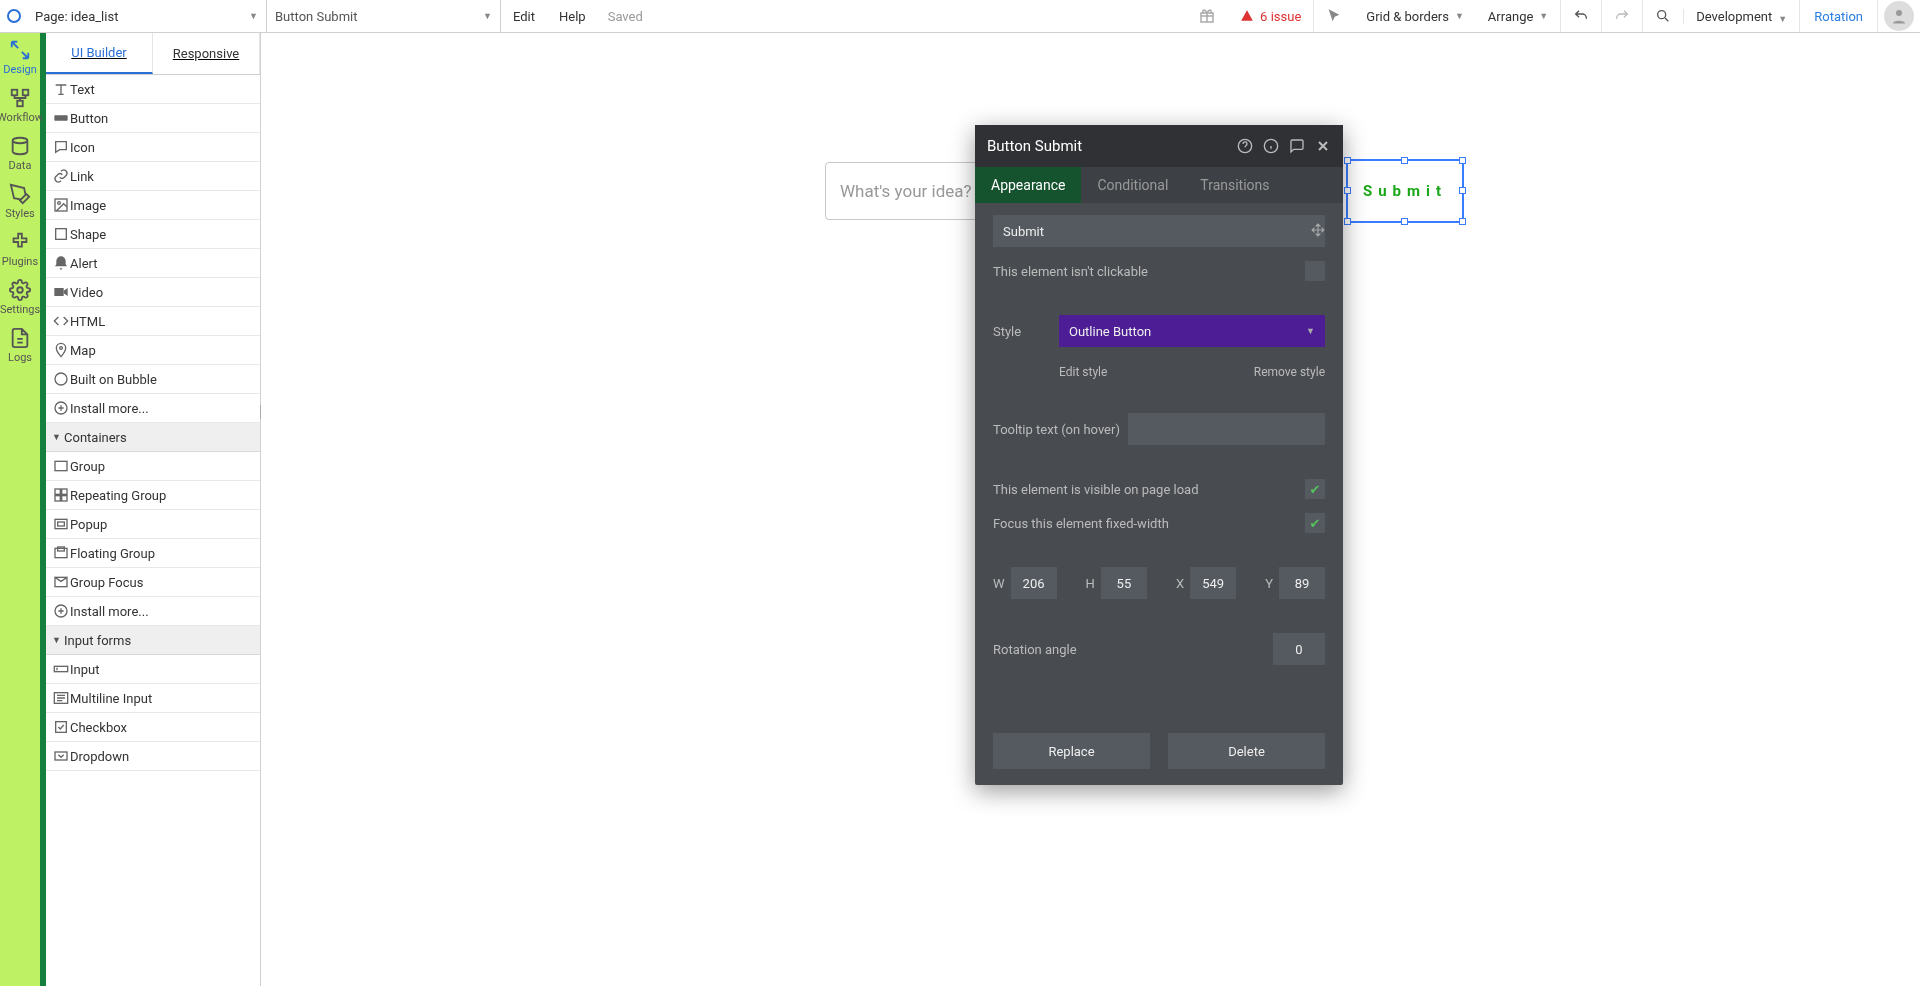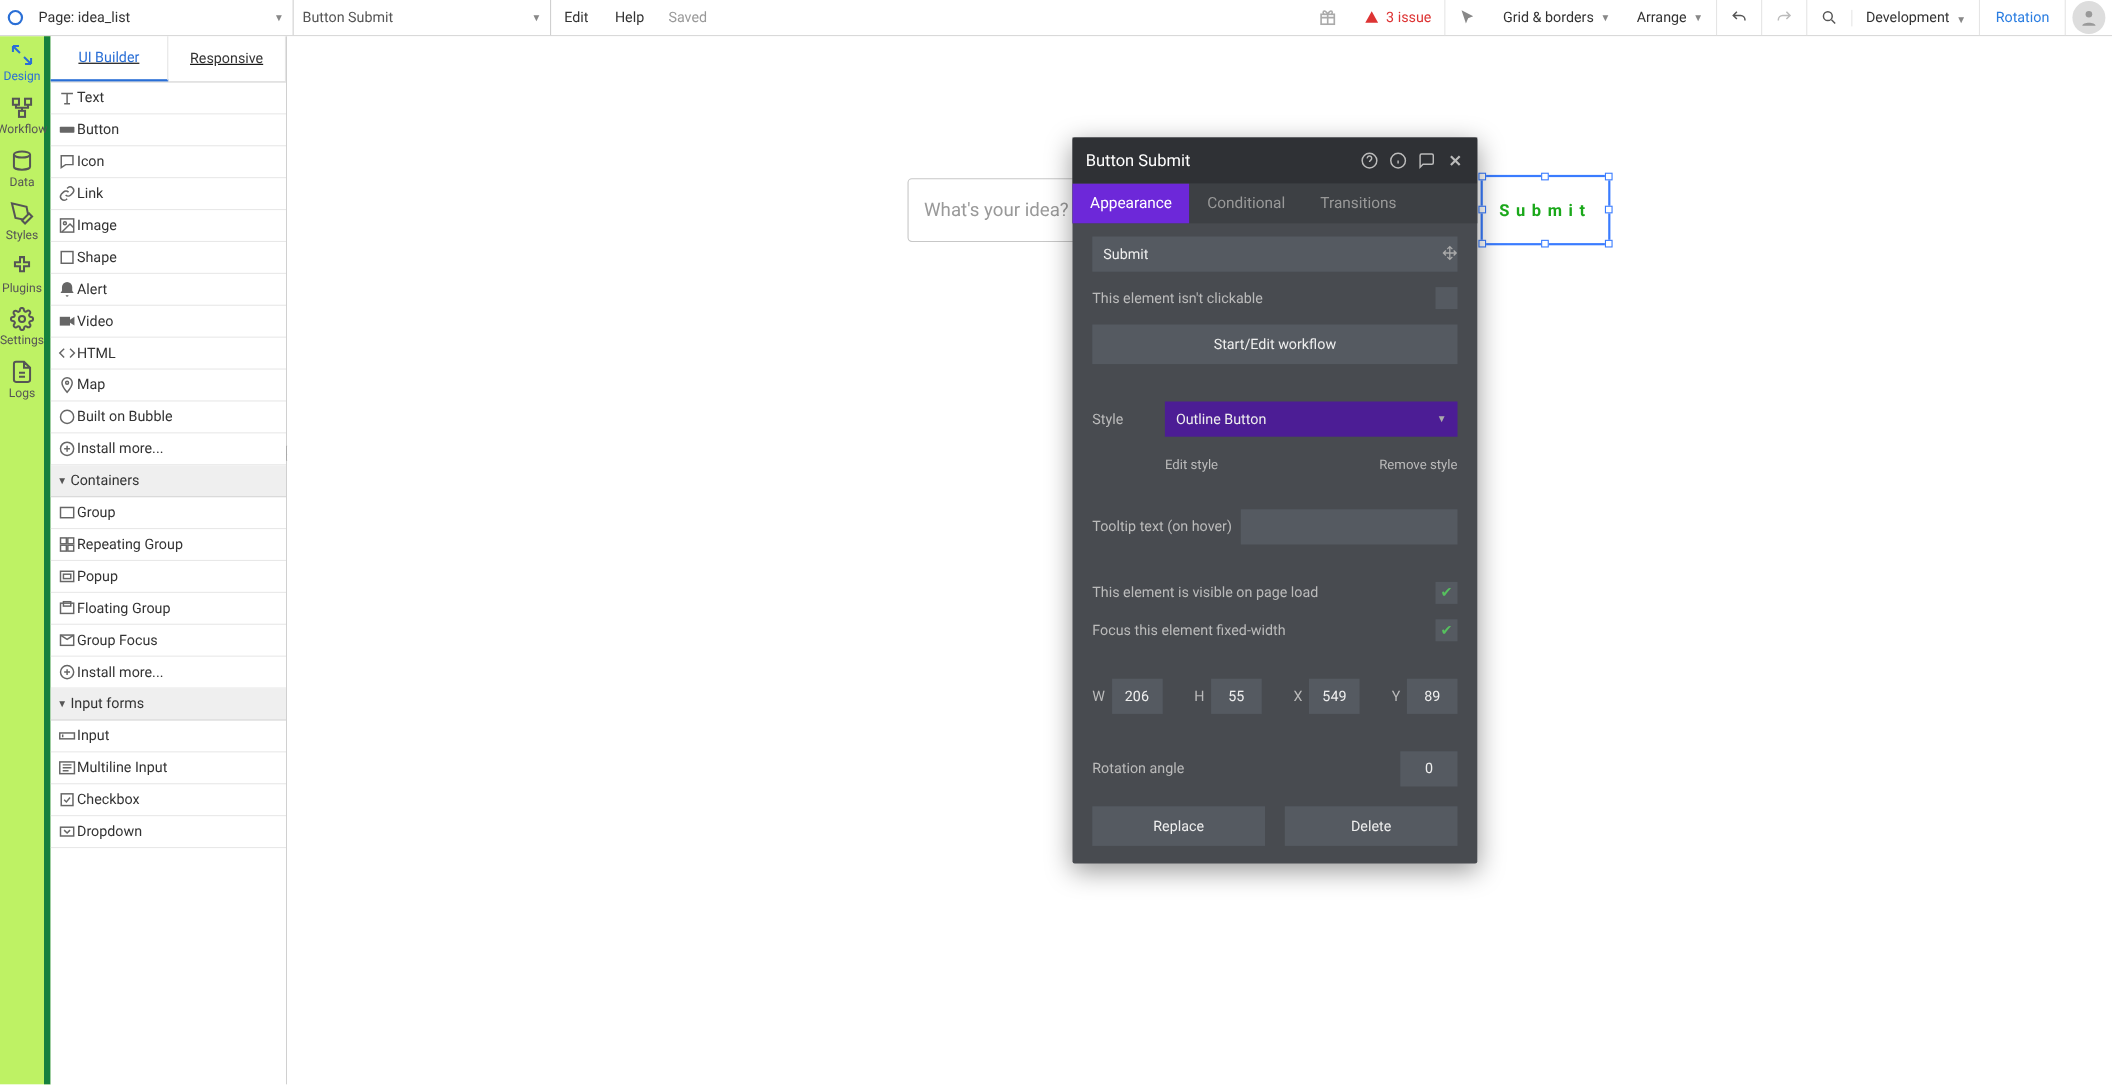--- a/index.html
+++ b/index.html
@@ -58,21 +58,21 @@
 .inspector {
   position:absolute; left:714px; top:92px; width:368px; height:660px;
   background:#484b50; color:#ddd; border-radius:2px; box-shadow:0 6px 24px rgba(0,0,0,0.4);
   display:flex; flex-direction:column; font-size:13px;
 }
 .insp-header { height:42px; background:#2f3135; display:flex; align-items:center; padding:0 12px; color:#fff; font-size:15px; justify-content:space-between;}
 .insp-header-icons { display:flex; gap:10px; align-items:center;}
 .insp-header-icons svg{ width:16px; height:16px; color:#bbb; cursor:pointer;}
 .insp-tabs { height:36px; display:flex; background:#3d4044;}
 .insp-tab { padding:0 16px; display:flex; align-items:center; color:#999; cursor:pointer; font-size:14px;}
-.insp-tab.active { background:#6d28d9; color:#fff;}
+.insp-tab.active { background:#14532d; color:#fff;}
 .insp-body { flex:1; padding:12px 18px; overflow-y:auto; display:flex; flex-direction:column; gap:14px;}
 .insp-body::-webkit-scrollbar{width:8px;}
 .insp-body::-webkit-scrollbar-thumb{background:#666; border-radius:4px;}
 .move-handle-inline{color:#aaa; cursor:move; position:absolute; right:0; top:8px;}
 
 .insp-textinp { width:100%; height:32px; background:#555a61; border:none; padding:0 10px; color:#eee; font-size:13px; }
 .insp-row { display:flex; align-items:center; justify-content:space-between; color:#bbb; }
 .insp-checkbox { width:20px; height:20px; background:#555a61; display:flex; align-items:center; justify-content:center;}
 .insp-checkbox.checked::after{content:"✔"; color:#56c15e; font-size:13px;}
 .insp-bigbtn { width:100%; height:36px; background:#555a61; display:flex; align-items:center; justify-content:center; color:#eee; cursor:pointer;}
@@ -121,21 +121,21 @@
   <div class="topbar-iconbtn nolb">
     <svg width="18" height="18" viewBox="0 0 24 24" fill="none" stroke="#aaa" stroke-width="2">
         <rect x="4" y="8" width="16" height="12"></rect>
         <path d="M12 8v12M4 12h16M8 8c-2 0-2-4 0-4s4 4 4 4M16 8c2 0 2-4 0-4s-4 4-4 4"></path>
       </svg>
   </div>
   <div class="issue-badge">
     <svg width="14" height="14" viewBox="0 0 24 24" fill="#d33">
         <path d="M12 2L2 20h20L12 2z"></path>
       </svg>
-    <span>3 issue</span>
+    <span>6 issue</span>
   </div>
   <div class="topbar-iconbtn">
     <svg width="16" height="16" viewBox="0 0 24 24" fill="#888">
         <path d="M4 2l6 18 3-7 7-3L4 2z"></path>
       </svg>
   </div>
   <div class="grid-borders">
     <span>Grid &amp; borders</span>
     <span class="caret">▼</span>
   </div>
@@ -484,21 +484,20 @@
                 <path d="M12 2v20M2 12h20M8 6l4-4 4 4M8 18l4 4 4-4M6 8l-4 4 4 4M18 8l4 4-4 4"></path>
               </svg>
           </span>
         </div>
 
         <div class="insp-row">
           <span>This element isn't clickable</span>
           <div class="insp-checkbox"></div>
         </div>
 
-        <div class="insp-bigbtn">Start/Edit workflow</div>
 
         <div style="height:6px"></div>
 
         <div class="insp-style-row">
           <span style="color:#bbb;width:50px;">Style</span>
           <div class="insp-select">
             <span>Outline Button</span>
             <span class="caret" style="color:#aaa;">▼</span>
           </div>
         </div>

